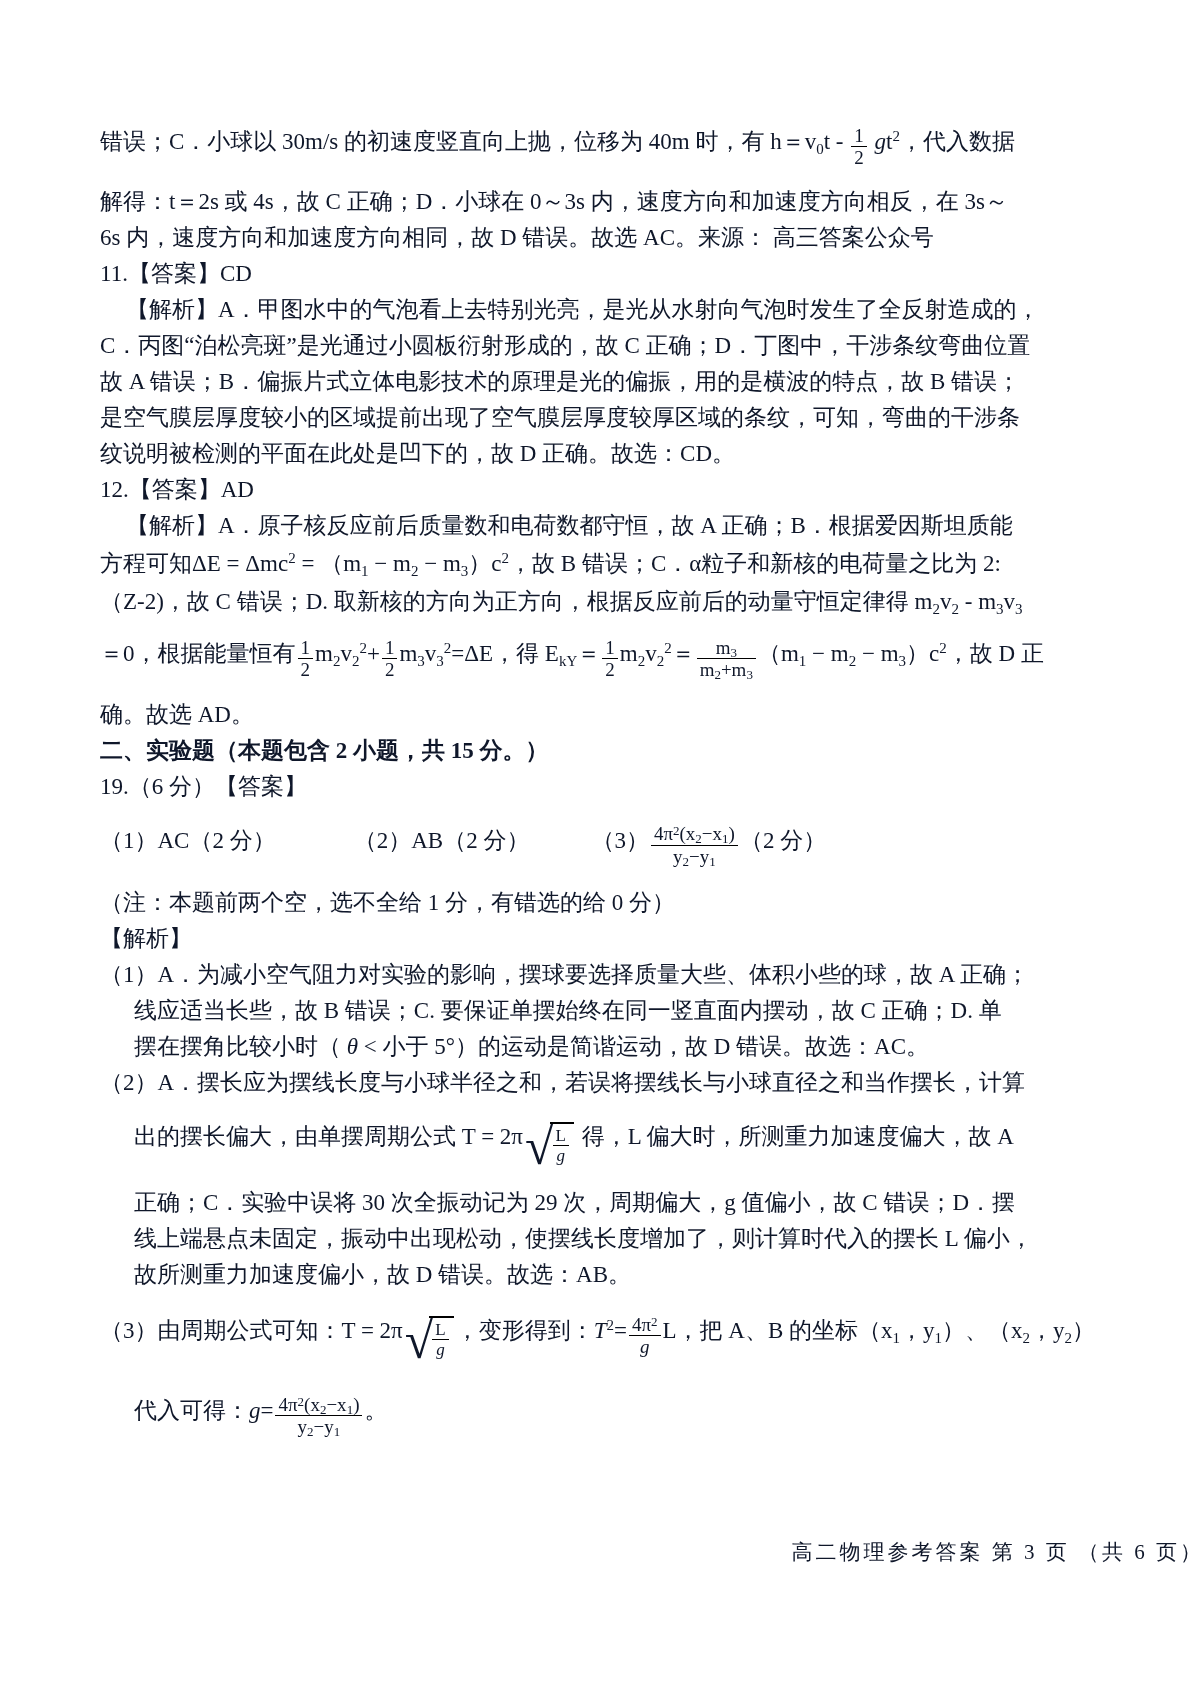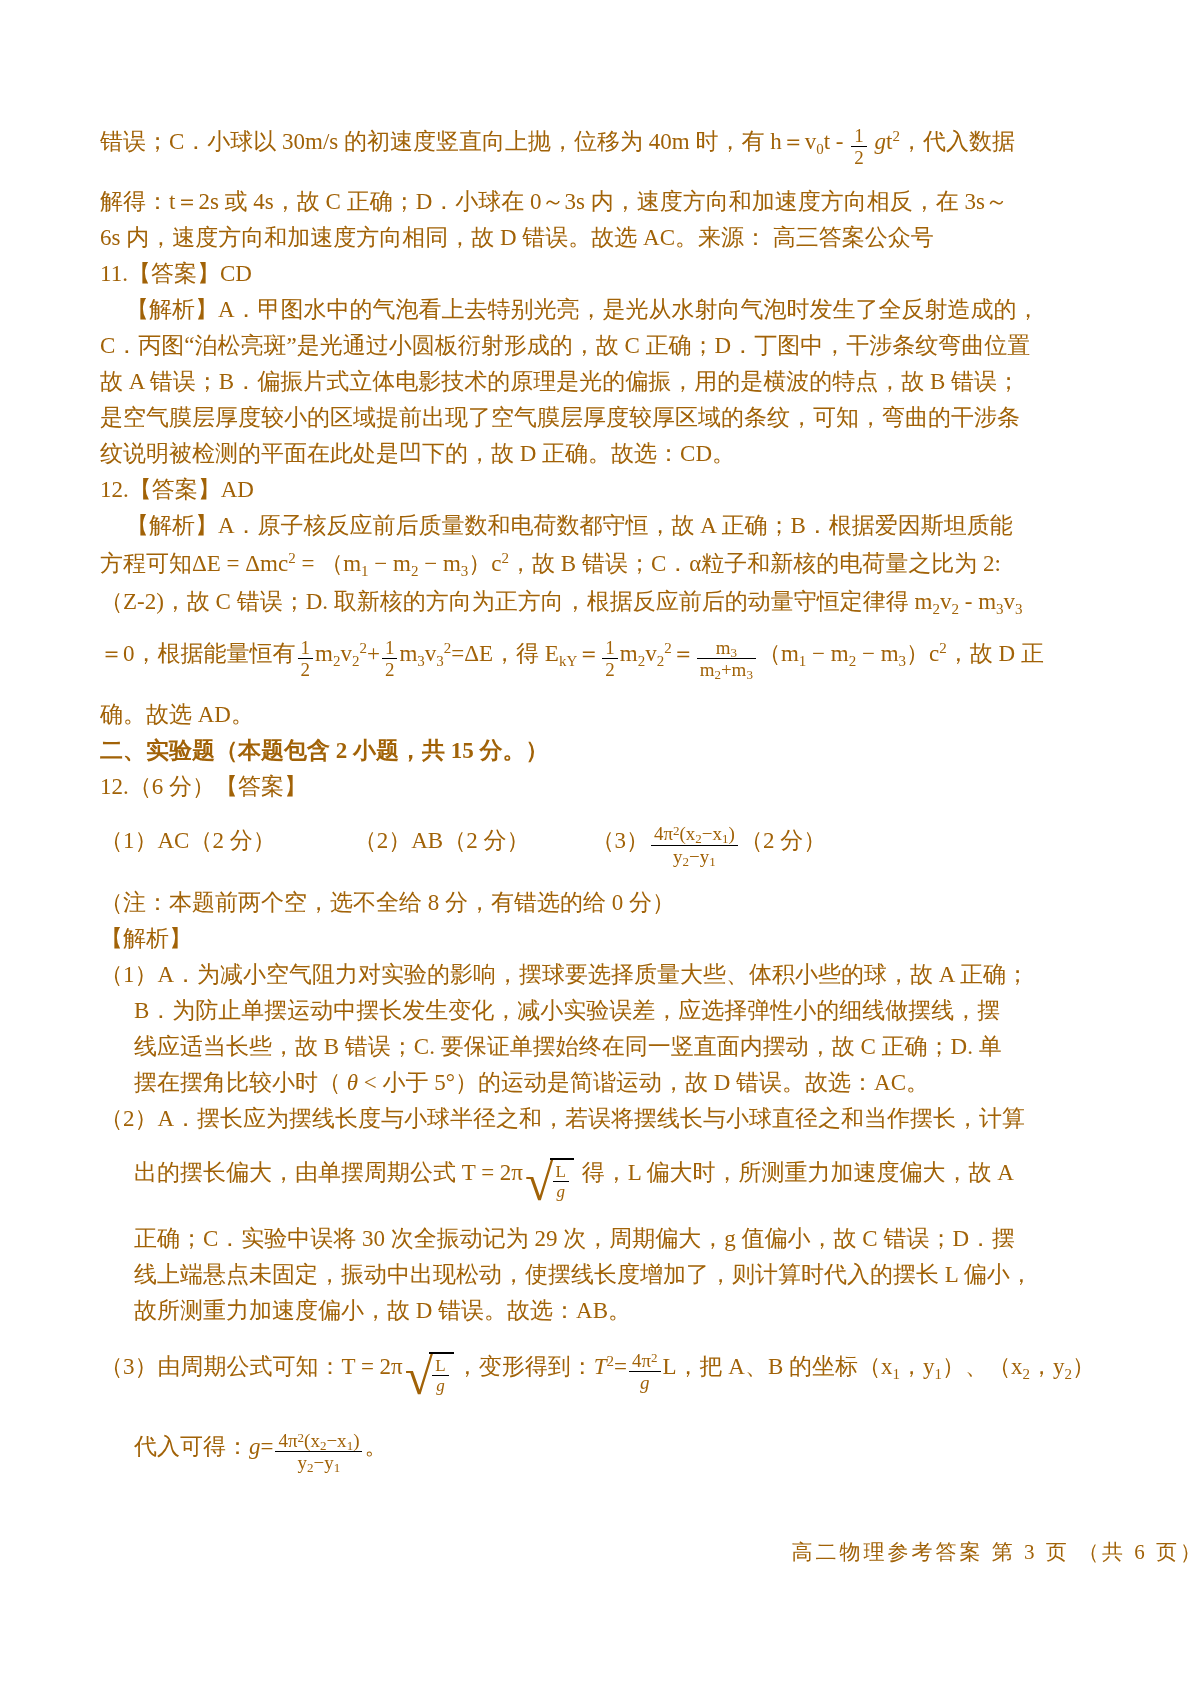--- a/index.html
+++ b/index.html
@@ -1,21 +1,21 @@
 <!DOCTYPE html>
 <html><head>
 <meta charset="utf-8">
 <style>
   * { margin:0; padding:0; box-sizing:border-box; }
   html,body { background:#888; }
   .page {
     position:relative;
     width:1200px; height:1696px;
     background:#ffffff;
-    color:#a16207;
+    color:#0f172a;
     font-family:"Liberation Serif","DejaVu Serif",serif;
     overflow:hidden;
     margin:0 auto;
   }
   .content {
     position:absolute;
     left:100px; top:120px;
     width:1010px;
     font-size:23px;
     line-height:36px;
@@ -78,26 +78,25 @@
       <div class="para">故 A 错误；B．偏振片式立体电影技术的原理是光的偏振，用的是横波的特点，故 B 错误；</div>
       <div class="para">是空气膜层厚度较小的区域提前出现了空气膜层厚度较厚区域的条纹，可知，弯曲的干涉条</div>
       <div class="para">纹说明被检测的平面在此处是凹下的，故 D 正确。故选：CD。</div>
       <div class="para">12.【答案】AD</div>
       <div class="para indent1">【解析】A．原子核反应前后质量数和电荷数都守恒，故 A 正确；B．根据爱因斯坦质能</div>
       <div class="para" style="padding-top: 2px; padding-bottom: 2px;">方程可知ΔE = Δmc<span class="sup">2</span> = （m<span class="sub">1</span> − m<span class="sub">2</span> − m<span class="sub">3</span>）c<span class="sup">2</span>，故 B 错误；C．α粒子和新核的电荷量之比为 2:</div>
       <div class="para">（Z-2)，故 C 错误；D. 取新核的方向为正方向，根据反应前后的动量守恒定律得 m<span class="sub">2</span>v<span class="sub">2</span> - m<span class="sub">3</span>v<span class="sub">3</span></div>
       <div class="para" style="padding-top: 16px; padding-bottom: 16px;">＝0，根据能量恒有<span class="frac"><span class="num">1</span><span class="den">2</span></span>m<span class="sub">2</span>v<span class="sub">2</span><span class="sup">2</span>+<span class="frac"><span class="num">1</span><span class="den">2</span></span>m<span class="sub">3</span>v<span class="sub">3</span><span class="sup">2</span>=ΔE，得 E<span class="sub">kY</span>＝<span class="frac"><span class="num">1</span><span class="den">2</span></span>m<span class="sub">2</span>v<span class="sub">2</span><span class="sup">2</span>＝<span class="frac"><span class="num">m<span class="sub">3</span></span><span class="den">m<span class="sub">2</span>+m<span class="sub">3</span></span></span>（m<span class="sub">1</span> − m<span class="sub">2</span> − m<span class="sub">3</span>）c<span class="sup">2</span>，故 D 正</div>
       <div class="para">确。故选 AD。</div>
       <div class="para bold">二、实验题（本题包含 2 小题，共 15 分。）</div>
-      <div class="para">12.（6 分）【答案】</div>
+      <div class="para">19.（6 分）【答案】</div>
       <div class="para" style="padding-top: 18px; padding-bottom: 14px;">（1）AC（2 分）<span class="gap" style="width: 78px;"></span>（2）AB（2 分）<span class="gap" style="width: 62px;"></span>（3）<span class="frac"><span class="num">4π<span class="sup">2</span>(x<span class="sub">2</span>−x<span class="sub">1</span>)</span><span class="den">y<span class="sub">2</span>−y<span class="sub">1</span></span></span>（2 分）</div>
-      <div class="para" style="padding-top: 4px;">（注：本题前两个空，选不全给 8 分，有错选的给 0 分）</div>
+      <div class="para" style="padding-top: 4px;">（注：本题前两个空，选不全给 1 分，有错选的给 0 分）</div>
       <div class="para">【解析】</div>
       <div class="para">（1）A．为减小空气阻力对实验的影响，摆球要选择质量大些、体积小些的球，故 A 正确；</div>
-      <div class="para indent2">B．为防止单摆运动中摆长发生变化，减小实验误差，应选择弹性小的细线做摆线，摆</div>
       <div class="para indent2">线应适当长些，故 B 错误；C. 要保证单摆始终在同一竖直面内摆动，故 C 正确；D. 单</div>
       <div class="para indent2">摆在摆角比较小时（ <span class="it">θ</span> &lt; 小于 5°）的运动是简谐运动，故 D 错误。故选：AC。</div>
       <div class="para">（2）A．摆长应为摆线长度与小球半径之和，若误将摆线长与小球直径之和当作摆长，计算</div>
       <div class="para indent2" style="padding-top: 18px; padding-bottom: 12px;">出的摆长偏大，由单摆周期公式 T = 2π<span class="sqrt">
           <span class="rad">√</span>
           <span class="sqrt-body"><span class="frac"><span class="num">L</span><span class="den"><span class="it">g</span></span></span></span>
         </span> 得，L 偏大时，所测重力加速度偏大，故 A</div>
       <div class="para indent2">正确；C．实验中误将 30 次全振动记为 29 次，周期偏大，g 值偏小，故 C 错误；D．摆</div>
       <div class="para indent2">线上端悬点未固定，振动中出现松动，使摆线长度增加了，则计算时代入的摆长 L 偏小，</div>
       <div class="para indent2">故所测重力加速度偏小，故 D 错误。故选：AB。</div>

